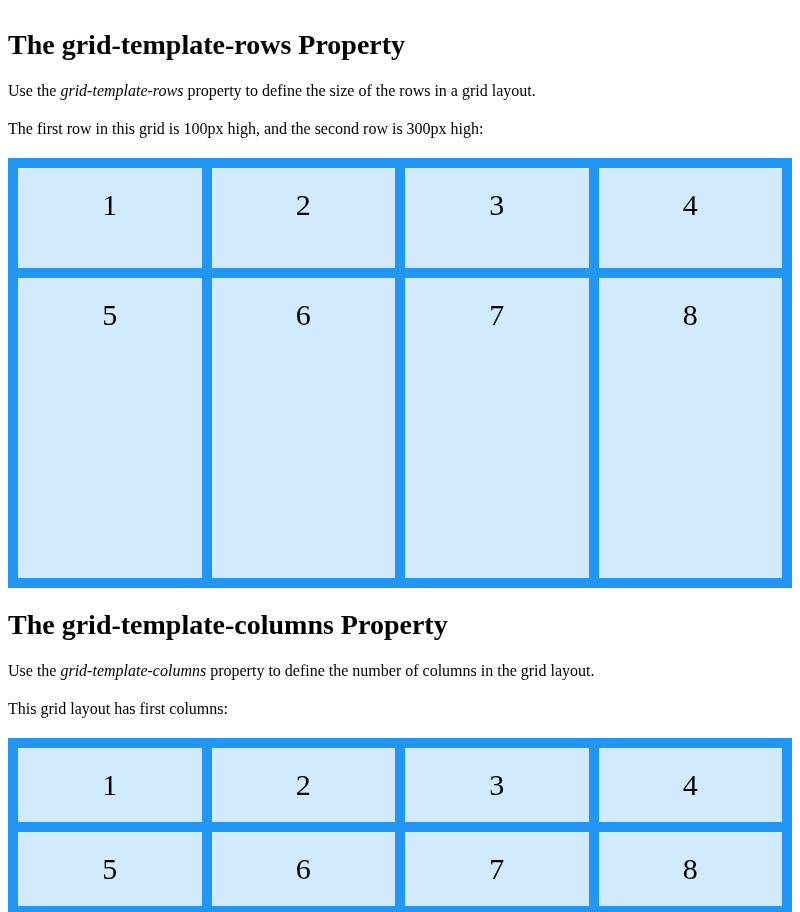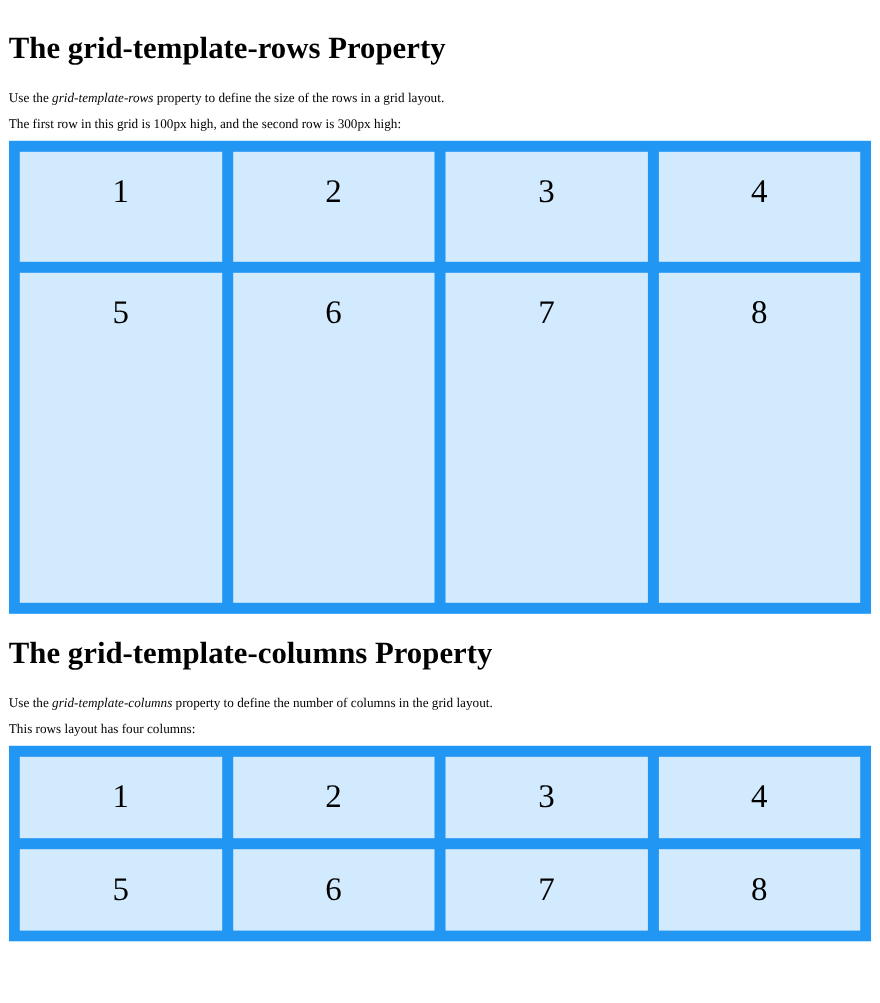--- a/index.html
+++ b/index.html
@@ -10,22 +10,22 @@
       font-family: "Times New Roman", Times, serif;
       color: #000;
       background: #fff;
     }
     h1 {
       font-weight: bold;
       font-size: 28px;
       margin: 21px 0;
     }
     p {
-      font-size: 12px;
-      margin: 8px 0;
+      font-size: 16px;
+      margin: 20px 0;
     }
     em {
       font-style: italic;
     }
     .grid-container {
       display: grid;
       grid-template-columns: auto auto auto auto;
       gap: 10px;
       background-color: #2196F3;
       padding: 10px;
@@ -61,21 +61,21 @@
   <div class="grid-item">7</div>
   <div class="grid-item">8</div>
 </div>
 
 <h1>The grid-template-columns Property</h1>
 
 <p>
   <span>Use the </span><em>grid-template-columns</em><span> property to define the number of columns in the grid layout.</span>
 </p>
 
-<p>This rows layout has four columns:</p>
+<p>This grid layout has first columns:</p>
 
 <div class="grid-container">
   <div class="grid-item">1</div>
   <div class="grid-item">2</div>
   <div class="grid-item">3</div>
   <div class="grid-item">4</div>
   <div class="grid-item">5</div>
   <div class="grid-item">6</div>
   <div class="grid-item">7</div>
   <div class="grid-item">8</div>

